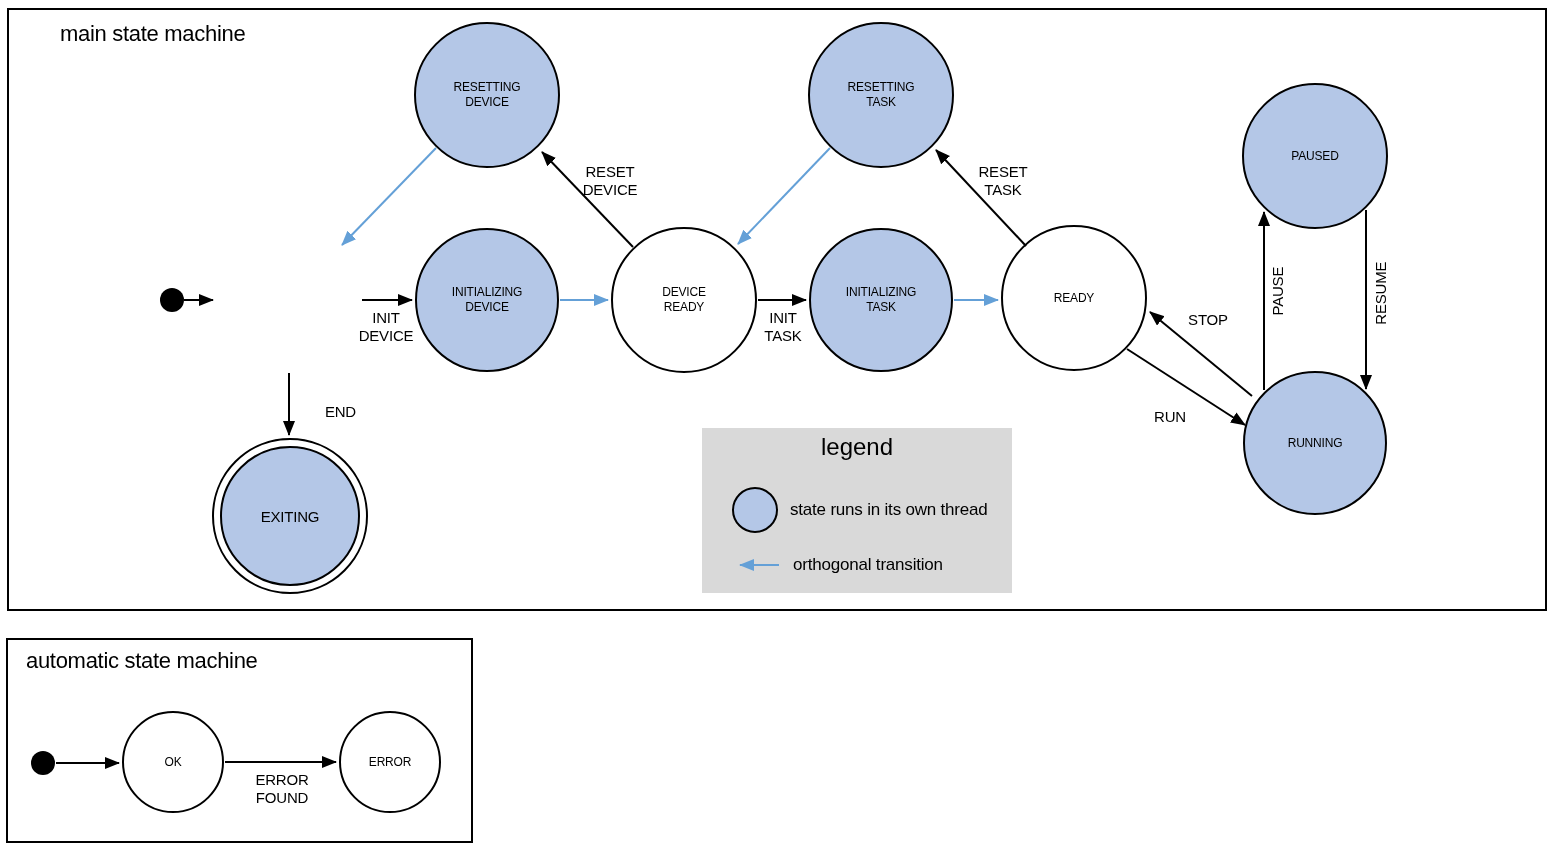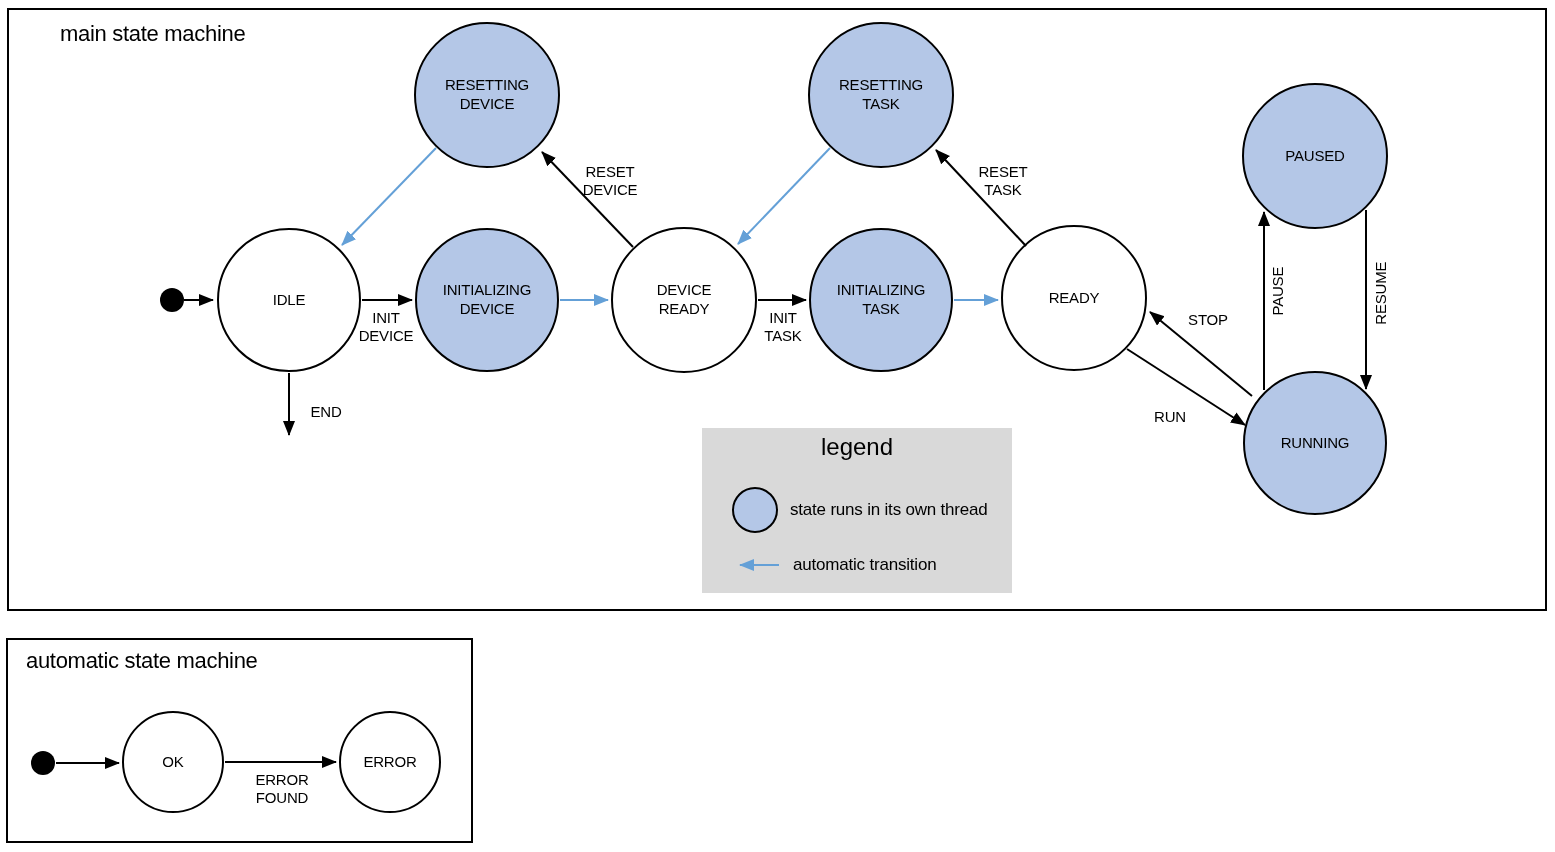--- a/index.html
+++ b/index.html
@@ -2,30 +2,30 @@
 <html><head>
 <meta charset="utf-8">
 <style>
   html,body{margin:0;padding:0;background:#ffffff;}
   body{font-family:"Liberation Sans", sans-serif; color:#000;}
   .stage{position:relative;width:1555px;height:852px;background:#fff;overflow:hidden;}
   .panel{position:absolute;border:2px solid #000;background:#fff;box-sizing:border-box;}
   .panel-title{position:absolute;font-size:22px;color:#000;letter-spacing:-0.3px;}
   .state{position:absolute;border:2px solid #000;border-radius:50%;box-sizing:border-box;
          display:flex;align-items:center;justify-content:center;text-align:center;
-         font-size:15px;line-height:1.25;white-space:pre-line;letter-spacing:-0.2px;}
+         font-size:12px;line-height:1.25;white-space:pre-line;letter-spacing:-0.2px;}
   .state.blue{background:#b4c7e7;}
   .state.white{background:#ffffff;}
   .final-outer{position:absolute;border:2px solid #000;border-radius:50%;box-sizing:border-box;background:#fff;}
   .final-inner{position:absolute;left:6px;top:6px;right:6px;bottom:6px;border:2px solid #000;border-radius:50%;
          background:#b4c7e7;display:flex;align-items:center;justify-content:center;text-align:center;
          font-size:15px;letter-spacing:-0.2px;}
   .init-dot{position:absolute;width:24px;height:24px;border-radius:50%;background:#000;}
   .edge-label{position:absolute;font-size:15px;line-height:1.22;text-align:center;white-space:pre-line;letter-spacing:-0.2px;}
-  .edge-label.left{text-align:center;}
+  .edge-label.left{text-align:right;}
   .rot{transform:rotate(-90deg);}
   .legend-box{position:absolute;left:702px;top:428px;width:310px;height:165px;background:#d9d9d9;}
   .legend-title{position:absolute;left:702px;top:433px;width:310px;text-align:center;font-size:24px;}
   .legend-circle{position:absolute;left:732px;top:487px;width:46px;height:46px;border:2px solid #000;
          border-radius:50%;background:#b4c7e7;box-sizing:border-box;}
   .legend-text{position:absolute;font-size:17px;letter-spacing:-0.2px;}
   .overlay{position:absolute;left:0;top:0;pointer-events:none;}
 </style>
 </head>
 <body>
@@ -35,40 +35,44 @@
   <div class="panel" style="left:7px;top:8px;width:1540px;height:603px;"></div>
   <div class="panel" style="left:6px;top:638px;width:467px;height:205px;"></div>
 
   <div class="panel-title" style="left:25px;top:21px;margin-left:35px;">main state machine</div>
   <div class="panel-title" style="left:26px;top:648px;">automatic state machine</div>
 
   <div class="legend-box"></div>
   <div class="legend-title">legend</div>
   <div class="legend-circle"></div>
   <div class="legend-text" style="left:790px;top:500px;">state runs in its own thread</div>
-  <div class="legend-text" style="left:793px;top:555px;">automatic transition</div>
+  <div class="legend-text" style="left:793px;top:555px;">orthogonal transition</div>
 
   <div class="init-dot" style="left:160px;top:288px;"></div>
   <div class="init-dot" style="left:31px;top:751px;"></div>
 
-  <div class="state white" style="left:217px;top:228px;width:144px;height:144px;"><span>IDLE</span></div>
   <div class="state blue" style="left:414px;top:22px;width:146px;height:146px;"><span>RESETTING
 DEVICE</span></div>
   <div class="state blue" style="left:415px;top:228px;width:144px;height:144px;"><span>INITIALIZING
 DEVICE</span></div>
   <div class="state white" style="left:611px;top:227px;width:146px;height:146px;"><span>DEVICE
 READY</span></div>
   <div class="state blue" style="left:808px;top:22px;width:146px;height:146px;"><span>RESETTING
 TASK</span></div>
   <div class="state blue" style="left:809px;top:228px;width:144px;height:144px;"><span>INITIALIZING
 TASK</span></div>
   <div class="state white" style="left:1001px;top:225px;width:146px;height:146px;"><span>READY</span></div>
   <div class="state blue" style="left:1242px;top:83px;width:146px;height:146px;"><span>PAUSED</span></div>
   <div class="state blue" style="left:1243px;top:371px;width:144px;height:144px;"><span>RUNNING</span></div>
 
+  <div class="final-outer" style="left:212px;top:438px;width:156px;height:156px;">
+    <div class="final-inner">
+        <span>EXITING</span>
+      </div>
+  </div>
 
   <div class="state white" style="left:122px;top:711px;width:102px;height:102px;"><span>OK</span></div>
   <div class="state white" style="left:339px;top:711px;width:102px;height:102px;"><span>ERROR</span></div>
 
   <div class="edge-label" style="left:346px;top:309px;width:80px;">INIT
 DEVICE</div>
   <div class="edge-label" style="left:743px;top:309px;width:80px;">INIT
 TASK</div>
   <div class="edge-label" style="left:570px;top:163px;width:80px;">RESET
 DEVICE</div>

